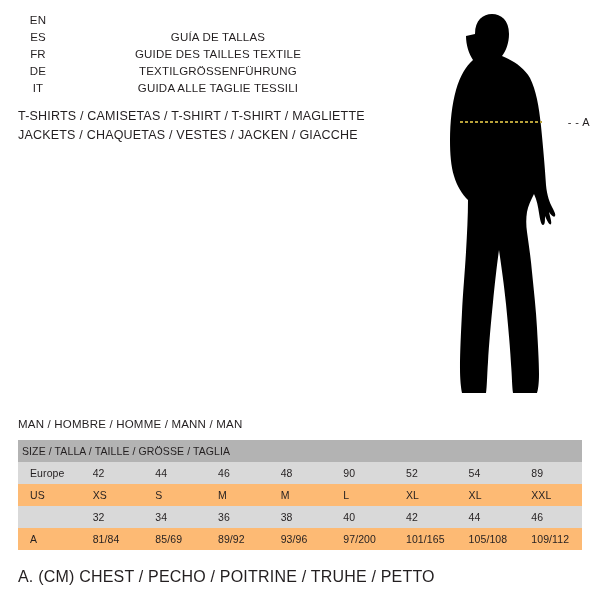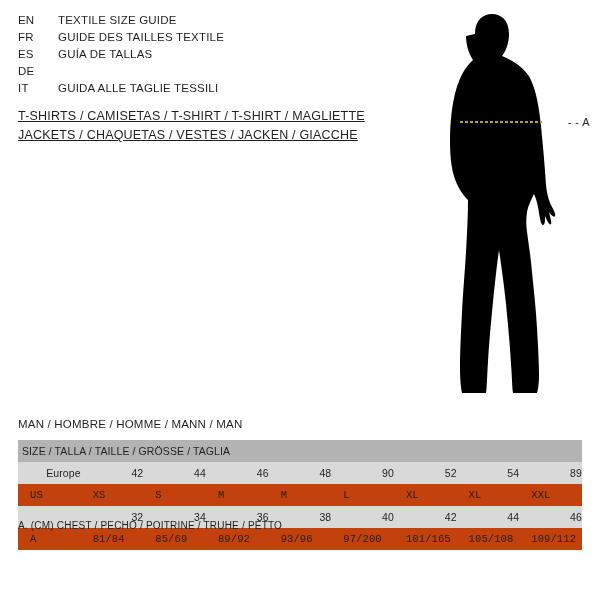--- a/index.html
+++ b/index.html
@@ -27,38 +27,38 @@
     left: 18px;
     top: 14px;
     width: 360px;
   }
   .lang-row {
     display: flex;
     align-items: baseline;
     height: 17px;
     font-size: 11.5px;
     letter-spacing: .2px;
+    text-align: center;
   }
   .lang-code {
     width: 40px;
     flex: 0 0 40px;
     text-transform: uppercase;
   }
   .lang-text {
     flex: 1 1 auto;
     text-transform: uppercase;
   }
 
   
   .garment-block {
     position: absolute;
     left: 18px;
     top: 109px;
     width: 400px;
-    text-decoration: underline;
   }
   .garment-line {
     font-size: 12.5px;
     letter-spacing: .2px;
     height: 19px;
     text-transform: uppercase;
   }
 
   
   .figure-wrap {
@@ -104,64 +104,62 @@
   tr.head-row {
     background: #b3b3b3;
   }
   tr.head-row td {
     font-size: 10.5px;
     padding-left: 4px;
     text-transform: uppercase;
   }
   tr.shade td {
     background: #d9d9d9;
-    text-align: right;
   }
   tr.plain td {
-    background: #c2410c;
-    font-family: Liberation Mono, monospace;
+    background: #fdba74;
   }
   td.label-col {
     width: 86px;
     padding-left: 4px;
   }
   td.val {
     width: 68px;
     text-align: left;
     margin-top: 48px;
   }
   .footnote {
     position: absolute;
     left: 18px;
-    top: 520px;
-    font-size: 10px;
+    top: 568px;
+    font-size: 16px;
     letter-spacing: .2px;
     text-transform: uppercase;
   }
 </style>
 </head>
 <body>
 
 <div class="page">
 
   <div class="lang-block">
     <div class="lang-row">
       <span class="lang-code">EN</span>
-      <span class="lang-text">TEXTILE SIZE GUIDE</span>
+    </div>
+    <div class="lang-row">
+      <span class="lang-code">ES</span>
+      <span class="lang-text">GUÍA DE TALLAS</span>
     </div>
     <div class="lang-row">
       <span class="lang-code">FR</span>
       <span class="lang-text">GUIDE DES TAILLES TEXTILE</span>
     </div>
     <div class="lang-row">
-      <span class="lang-code">ES</span>
-      <span class="lang-text">GUÍA DE TALLAS</span>
-    </div>
-    <div class="lang-row">
       <span class="lang-code">DE</span>
+      <span class="lang-text">TEXTILGRÖßENFÜHRUNG</span>
     </div>
     <div class="lang-row">
       <span class="lang-code">IT</span>
       <span class="lang-text">GUIDA ALLE TAGLIE TESSILI</span>
     </div>
   </div>
 
   <div class="garment-block">
     <div class="garment-line">T-SHIRTS / CAMISETAS / T-SHIRT / T-SHIRT / MAGLIETTE</div>
     <div class="garment-line">JACKETS / CHAQUETAS / VESTES / JACKEN / GIACCHE</div>

